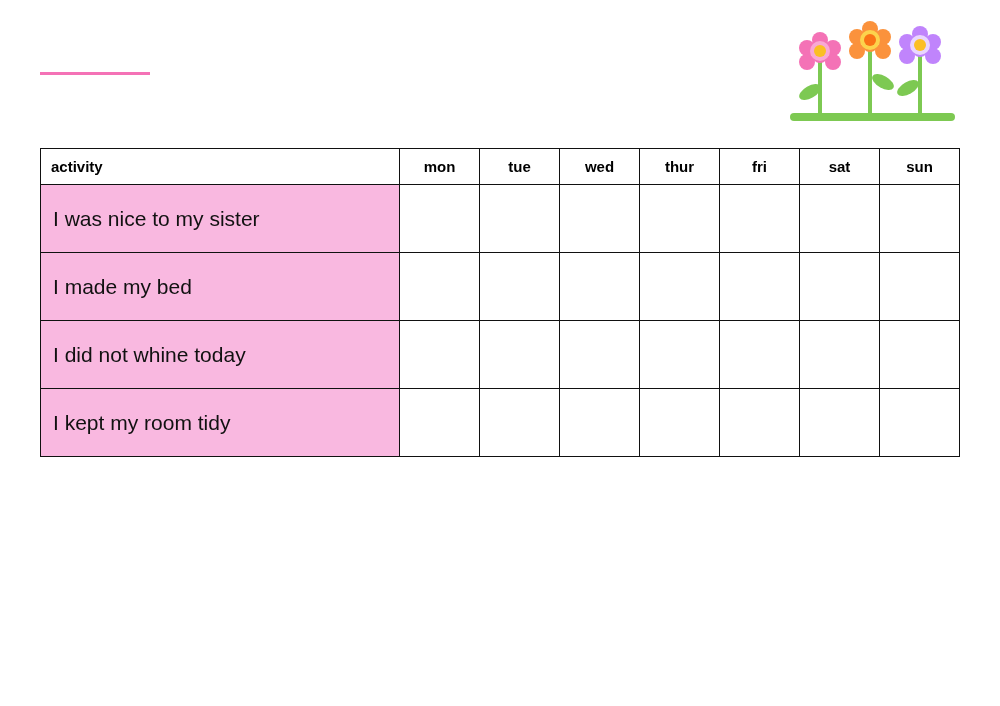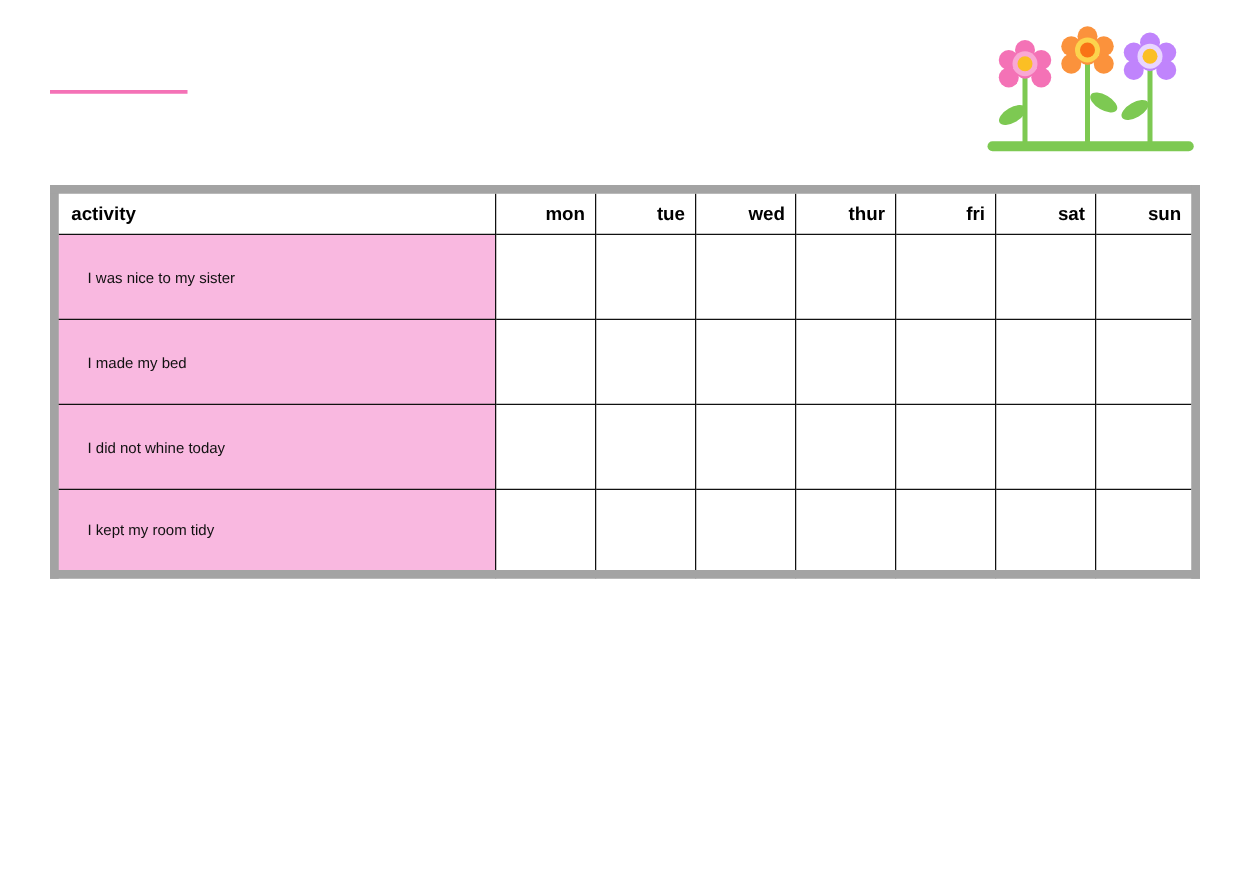--- a/index.html
+++ b/index.html
@@ -50,50 +50,49 @@
     .flowers-container {
       width: 180px;
       height: 110px;
       flex-shrink: 0;
     }
 
     
     .chart-table {
       width: 100%;
       border-collapse: collapse;
-      border: 7px solid #a3a3a3;
+      border: 1px solid #a3a3a3;
     }
 
     .chart-table th, .chart-table td {
       border: 1.5px solid #111;
       text-align: center;
       font-size: 15px;
       font-weight: normal;
       padding: 0 8px;
       height: 68px;
     }
 
     .chart-table th {
       background: #fff;
       font-weight: bold;
       font-size: 15px;
       height: 36px;
-      text-align: right;
     }
 
     .chart-table th.activity-header {
       text-align: left;
       padding-left: 10px;
     }
 
     .chart-table td.activity-cell {
       background: #f9b8e0;
       text-align: left;
-      padding-left: 23px;
-      font-size: 12px;
+      padding-left: 12px;
+      font-size: 21px;
       color: #111;
     }
 
     .chart-table td.day-cell {
       background: #fff;
       font-size: 22px;
       font-weight: bold;
       color: #111;
     }
 

